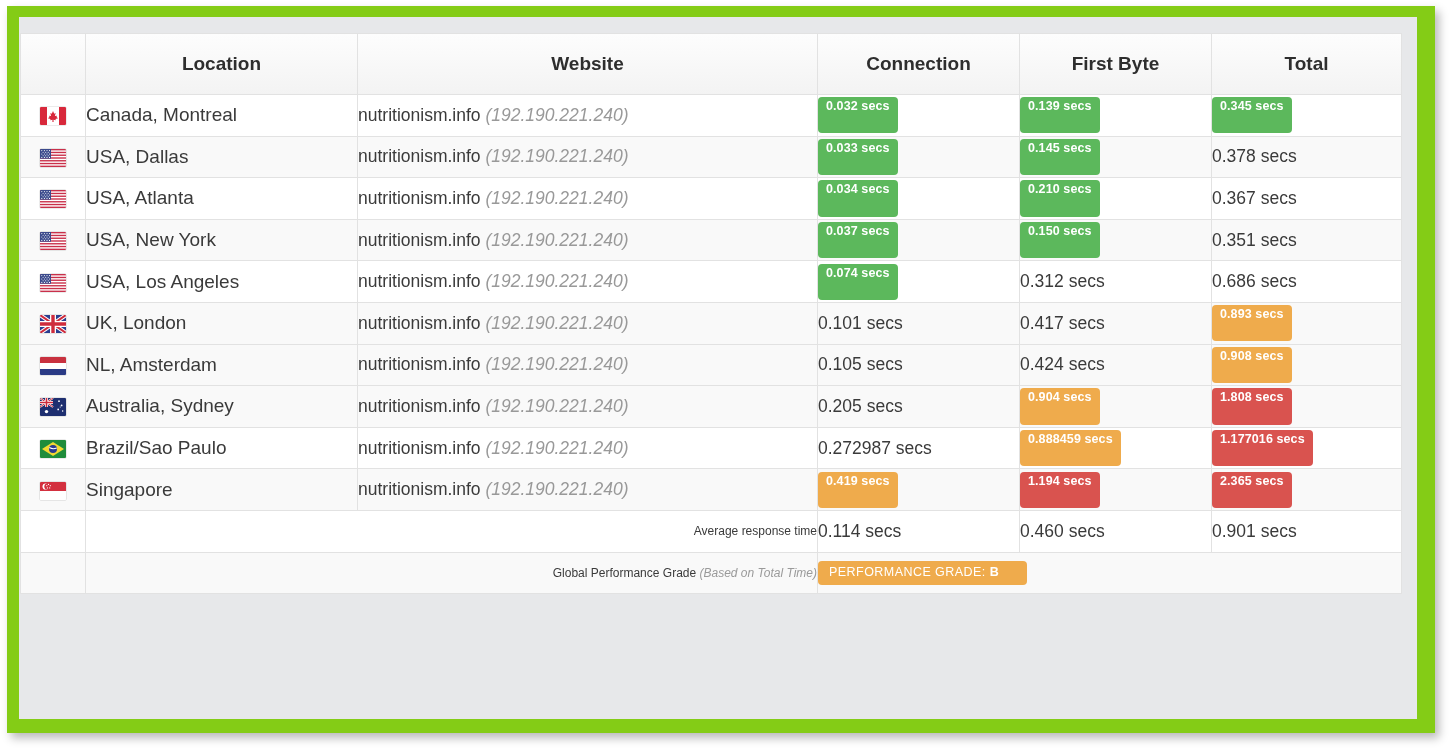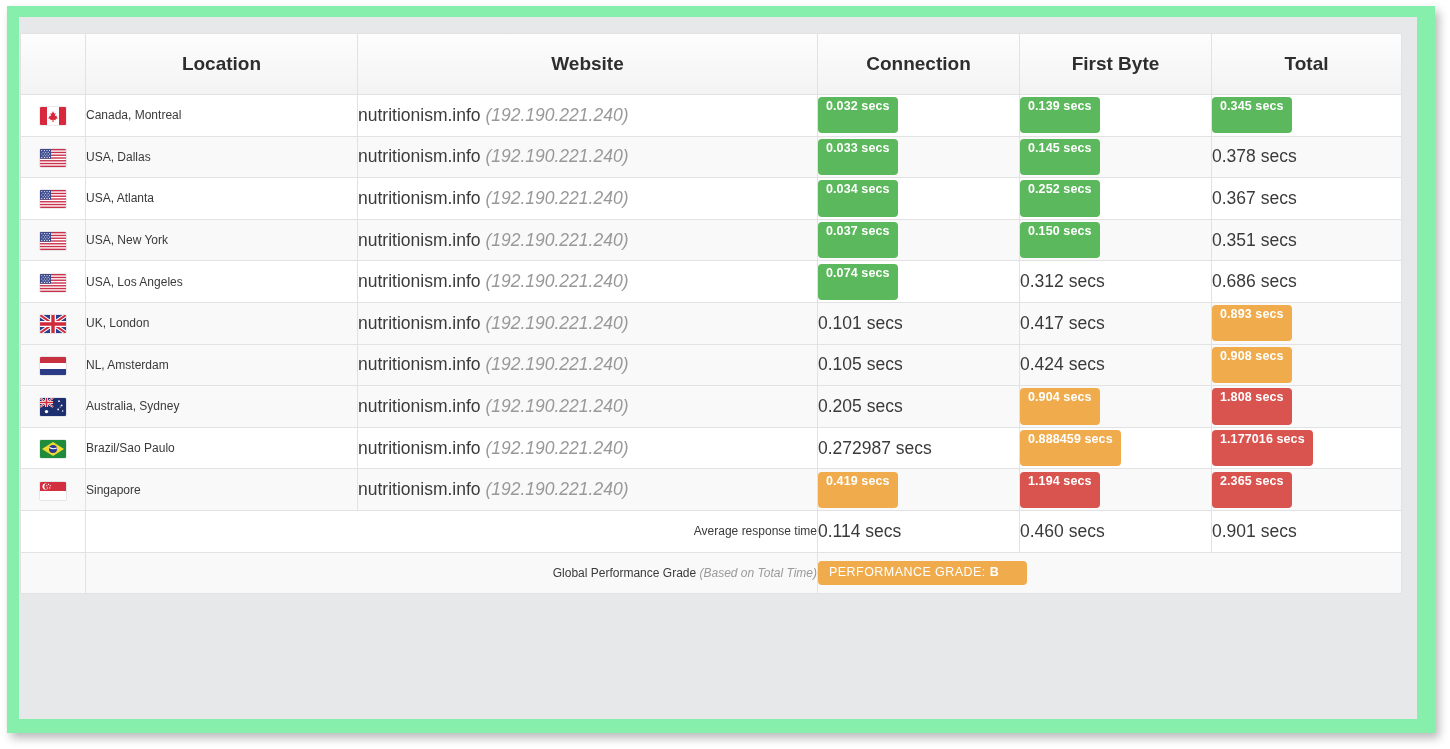--- a/index.html
+++ b/index.html
@@ -14,21 +14,21 @@
     overflow: hidden;
   }
 
   
   #page-wrap {
     position: absolute;
     left: 7px;
     top: 6px;
     width: 1428px;
     height: 727px;
-    background: #86efac;
+    background: #84cc16;
     box-shadow: 4px 5px 9px rgba(0,0,0,0.28);
     box-sizing: border-box;
   }
 
   
   #table-frame {
     position: absolute;
     left: 12px;
     top: 11px;
     width: 1398px;
@@ -93,21 +93,21 @@
     height: 18px;
     vertical-align: middle;
     border-radius: 1px;
     box-shadow: 0 0 0 0.5px rgba(0,0,0,0.16);
     overflow: hidden;
   }
   .flag svg { display: block; width: 26px; height: 18px; }
 
   td.loc-cell {
     padding-left: 11px;
-    font-size: 12px;
+    font-size: 19px;
     color: #3a3a3a;
     white-space: nowrap;
   }
   td.site-cell {
     padding-left: 11px;
     font-size: 17.5px;
     color: #3a3a3a;
     white-space: nowrap;
     margin-top: 28px;
   }
@@ -288,21 +288,21 @@
                     <circle cx="8.2" cy="6.7" r=".55"></circle>
                     <circle cx="1.8" cy="8.4" r=".55"></circle>
                     <circle cx="4.4" cy="8.4" r=".55"></circle>
                     <circle cx="7.0" cy="8.4" r=".55"></circle>
                     <circle cx="9.5" cy="8.4" r=".55"></circle>
                   </g>
                 </svg></span></td>
             <td class="loc-cell">USA, Atlanta</td>
             <td class="site-cell"><span>nutritionism.info</span><span class="site-ip"> (192.190.221.240)</span></td>
             <td class="val-cell"><span class="badge good">0.034 secs</span></td>
-            <td class="val-cell"><span class="badge good">0.252 secs</span></td>
+            <td class="val-cell"><span class="badge good">0.210 secs</span></td>
             <td class="val-cell">0.367 secs</td>
           </tr>
           <tr class="even">
             <td class="flag-cell"><span class="flag"><svg viewBox="0 0 26 18" xmlns="http://www.w3.org/2000/svg">
                   <rect width="26" height="18" fill="#fff"></rect>
                   <g fill="#c9304a">
                     <rect y="0" width="26" height="1.38"></rect>
                     <rect y="2.77" width="26" height="1.38"></rect>
                     <rect y="5.54" width="26" height="1.38"></rect>
                     <rect y="8.31" width="26" height="1.38"></rect>

